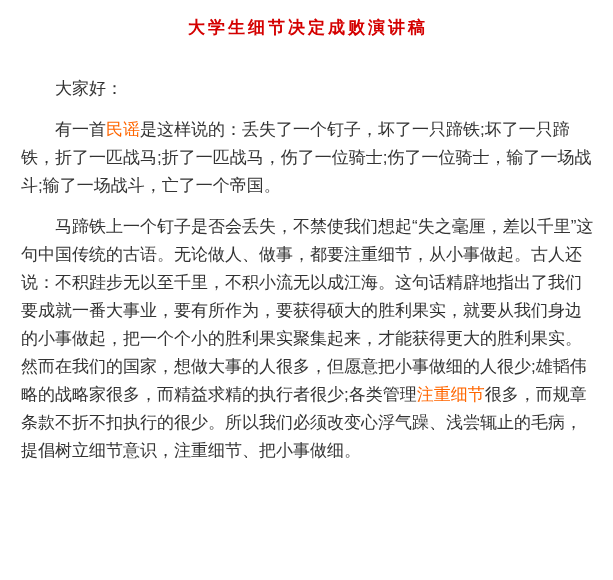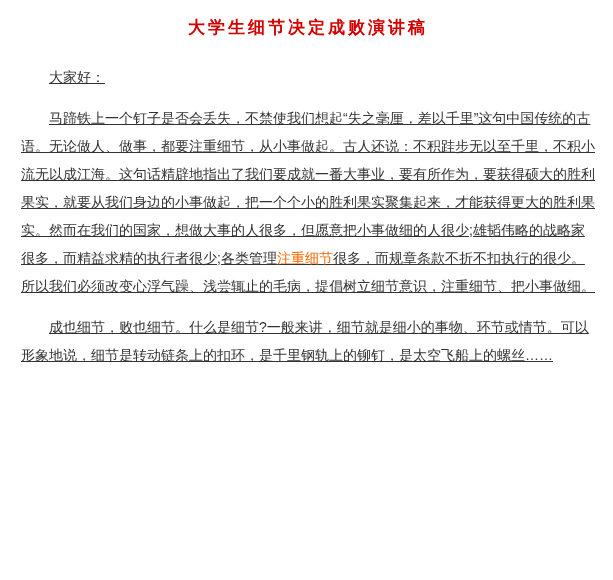--- a/index.html
+++ b/index.html
@@ -19,29 +19,28 @@
   .doc{
     padding:10px 18px 0 21px;
     color:var(--text-color);
   }
   .doc-title{
     text-align:center;
     font-size:17px;
     font-weight:bold;
     letter-spacing:3px;
     color:var(--title-color);
-    margin:6px 0 24px 0;
+    margin:6px 0 36px 0;
   }
   .para{
-    font-size:14px;
+    font-size:17px;
     line-height:28px;
     text-indent:2em;
     margin:0 0 13px 0;
     word-break:break-all;
-    text-decoration:underline;
   }
   .kw{
     color:var(--keyword-color);
     cursor:pointer;
   }
   .caret{
     display:inline-block;
     width:1.5px;
     height:15px;
     background:var(--caret-color);
@@ -49,18 +48,18 @@
   }
 </style>
 </head>
 <body>
 
 <div class="doc">
   <h1 class="doc-title">大学生细节决定成败演讲稿</h1>
 
   <p class="para"><span class="run">大家好：</span></p>
 
+  <p class="para"><span class="run">有一首</span><span class="kw">民谣</span><span class="run">是这样说的：丢失了一个钉子，坏了一只蹄铁;坏了一只蹄铁，折了一匹战马;折了一匹战马，伤了一位骑士;伤了一位骑士，输了一场战斗;输了一场战斗，亡了一个帝国。</span></p>
 
   <p class="para"><span class="run">马蹄铁上一个钉子是否会丢失，不禁使我们想起“失之毫厘，差以千里”这句中国传统的古语。无论做人、做事，都要注重细节，从小事做起。古人还说：不积跬步无以至千里，不积小流无以成江海。这句话精辟地指出了我们要成就一番大事业，要有所作为，要获得硕大的胜利果实，就要从我们身边的小事做起，把一个个小的胜利果实聚集起来，才能获得更大的胜利果实。然而在我们的国家，想做大事的人很多，但愿意把小事做细的人很少;雄韬伟略的战略家很多，而精益求精的执行者很少;各类管理</span><span class="kw">注重细节</span><span class="run">很多，而规章条款不折不扣执行的很少。所以我们必须改变心浮气躁、浅尝辄止的毛病，提倡树立细节意识，注重细节、把小事做细。</span></p>
 
-  <p class="para"><span class="run">成也细节，败也细节。什么是细节?一般来讲，细节就是细小的事物、环节或情节。可以形象地说，细节是转动链条上的扣环，是千里钢轨上的铆钉，是太空飞船上的螺丝……</span></p>
 
 </div>
 
 </body></html>

